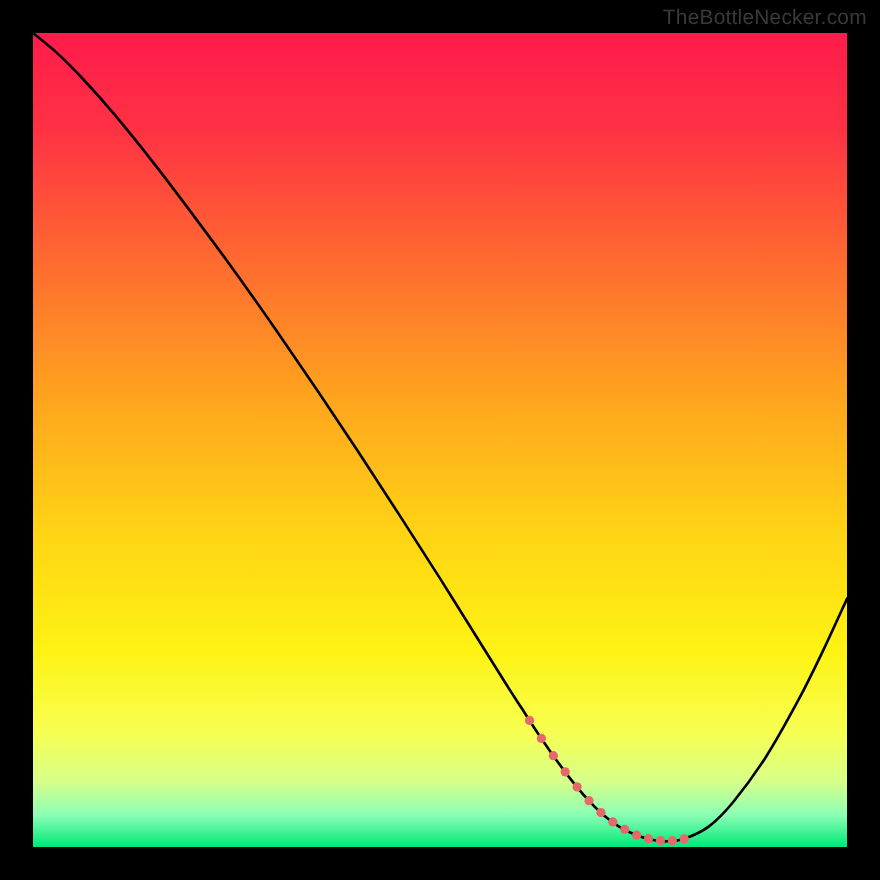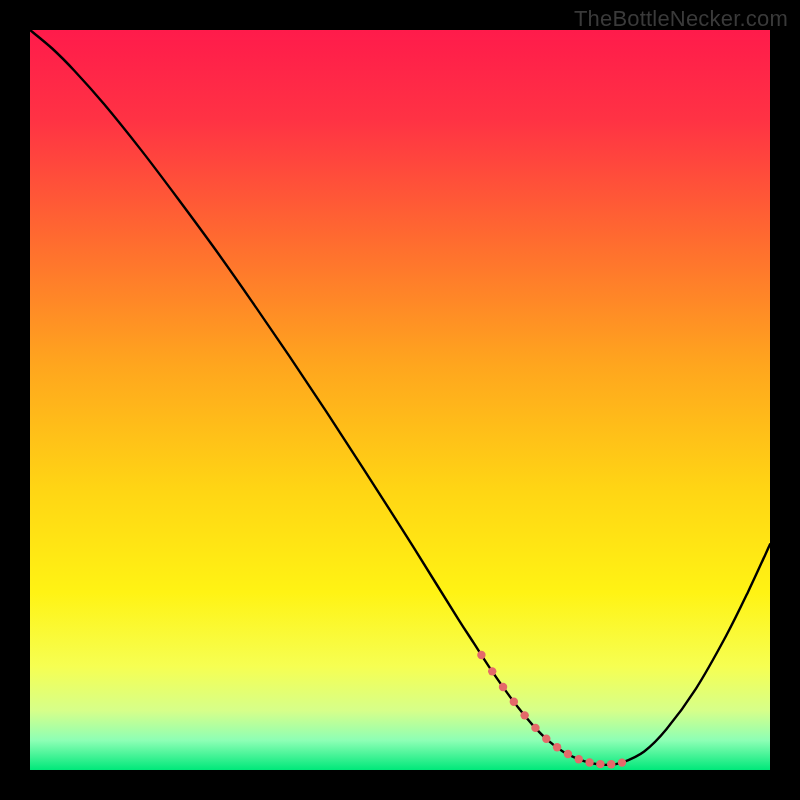--- a/index.html
+++ b/index.html
@@ -3,21 +3,21 @@
 <meta charset="utf-8">
 <style>
   * { margin: 0; padding: 0; box-sizing: border-box; }
   html, body { width: 800px; height: 800px; background: #000; font-family: Arial, sans-serif; }
   .container { width: 800px; height: 800px; position: relative; background: #000; }
   .watermark {
     position: absolute;
     top: 6px;
     right: 12px;
     color: #3a3a3a;
-    font-size: 22px;
+    font-size: 19px;
     font-weight: 500;
     letter-spacing: 0.2px;
     user-select: none;
   }
   .plot {
     position: absolute;
     left: 30px;
     top: 30px;
     width: 740px;
     height: 740px;

